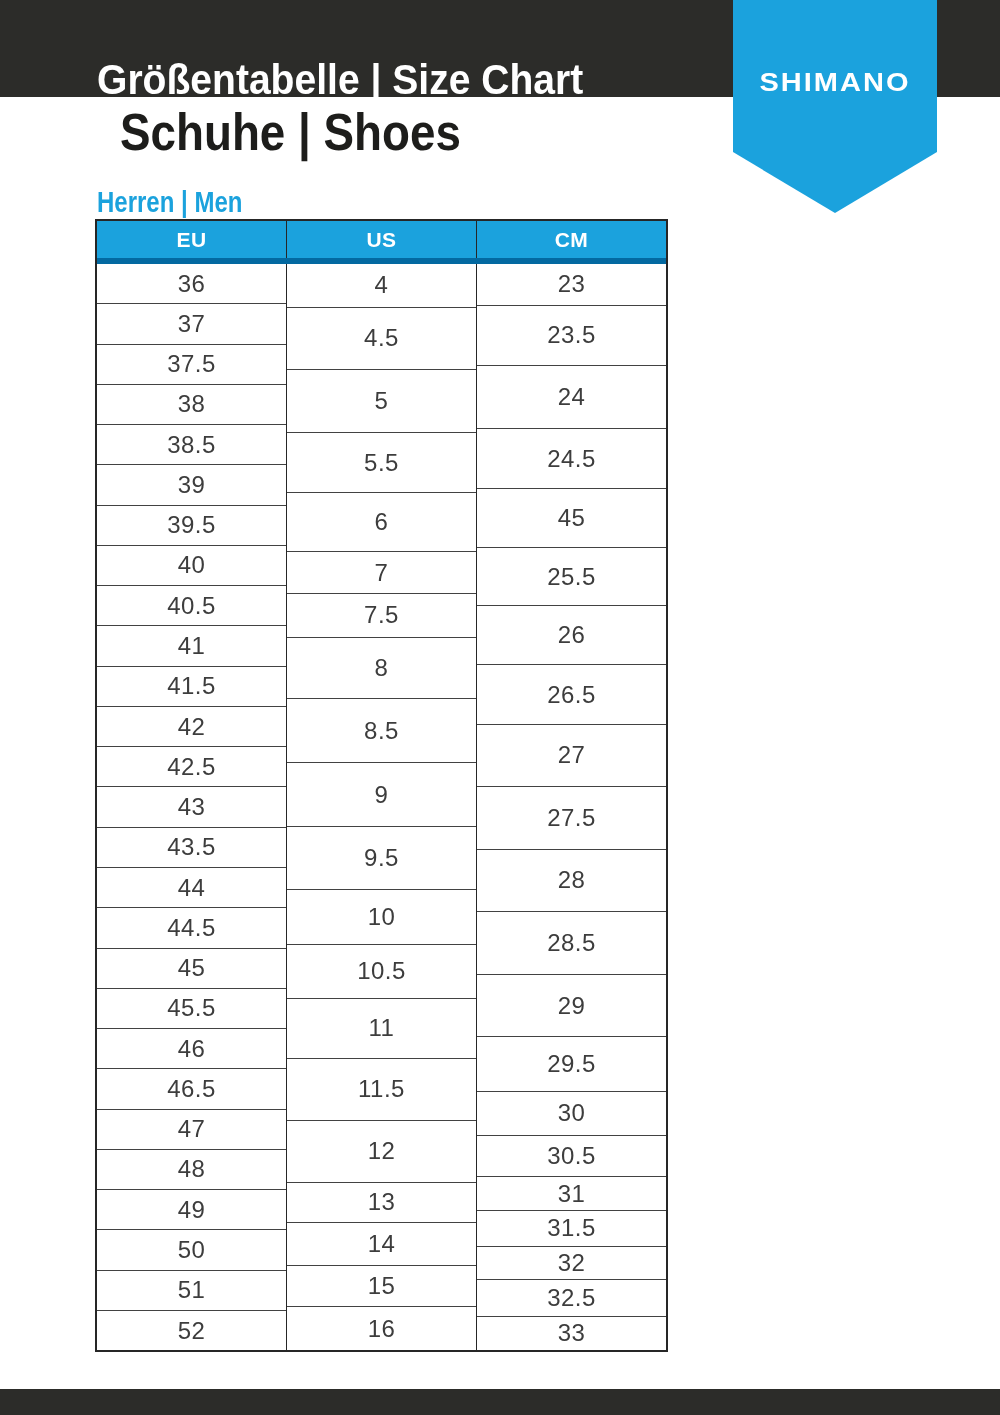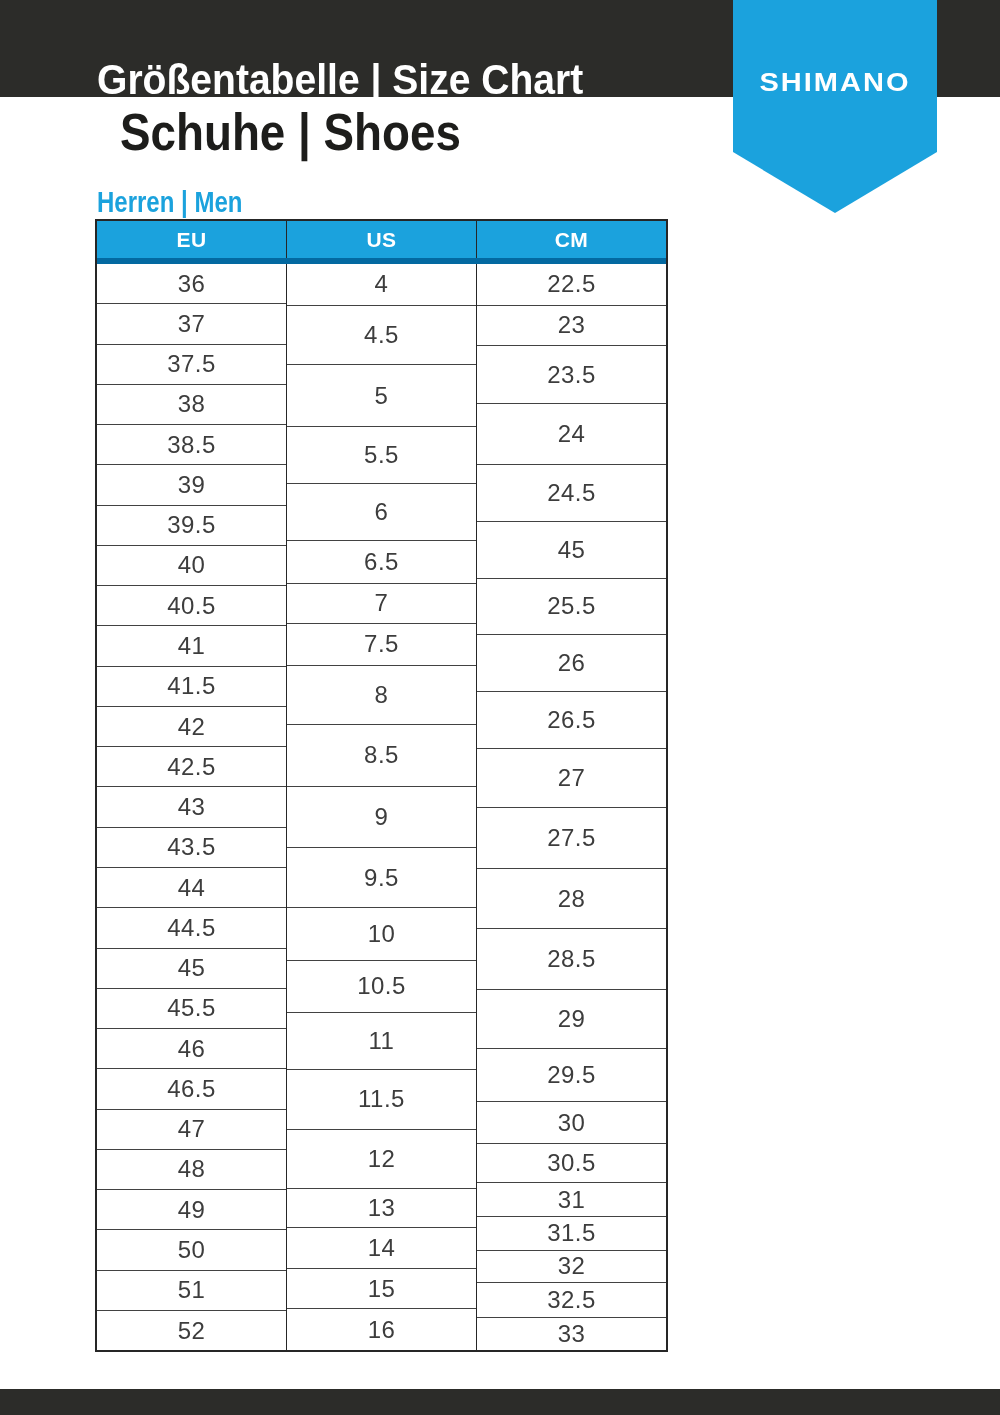--- a/index.html
+++ b/index.html
@@ -182,39 +182,37 @@
           <div class="cell" style="flex-grow: 40.5;">50</div>
           <div class="cell" style="flex-grow: 40.5; text-align: center;">51</div>
           <div class="cell" style="flex-grow: 40.5;">52</div>
         </div>
         <div class="col">
           <div class="cell" style="flex-grow: 42;">4</div>
           <div class="cell" style="flex-grow: 60;">4.5</div>
           <div class="cell" style="flex-grow: 62;">5</div>
           <div class="cell" style="flex-grow: 58;">5.5</div>
           <div class="cell" style="flex-grow: 57;">6</div>
-          <div class="cell" style="flex-grow: 43;">6.5</div>
           <div class="cell" style="flex-grow: 40;">7</div>
           <div class="cell" style="flex-grow: 42;">7.5</div>
           <div class="cell" style="flex-grow: 60;">8</div>
           <div class="cell" style="flex-grow: 62;">8.5</div>
           <div class="cell" style="flex-grow: 62;">9</div>
           <div class="cell" style="flex-grow: 61;">9.5</div>
           <div class="cell" style="flex-grow: 53;">10</div>
           <div class="cell" style="flex-grow: 52;">10.5</div>
           <div class="cell" style="flex-grow: 58;">11</div>
           <div class="cell" style="flex-grow: 60;">11.5</div>
           <div class="cell" style="flex-grow: 60;">12</div>
           <div class="cell" style="flex-grow: 39;">13</div>
           <div class="cell" style="flex-grow: 41;">14</div>
           <div class="cell" style="flex-grow: 40;">15</div>
           <div class="cell" style="flex-grow: 42;">16</div>
         </div>
         <div class="col">
-          <div class="cell" style="flex-grow: 42;">22.5</div>
           <div class="cell" style="flex-grow: 40;">23</div>
           <div class="cell" style="flex-grow: 59;">23.5</div>
           <div class="cell" style="flex-grow: 61;">24</div>
           <div class="cell" style="flex-grow: 58;">24.5</div>
           <div class="cell" style="flex-grow: 57;">45</div>
           <div class="cell" style="flex-grow: 57;">25.5</div>
           <div class="cell" style="flex-grow: 57;">26</div>
           <div class="cell" style="flex-grow: 58;">26.5</div>
           <div class="cell" style="flex-grow: 60;">27</div>
           <div class="cell" style="flex-grow: 61;">27.5</div>

